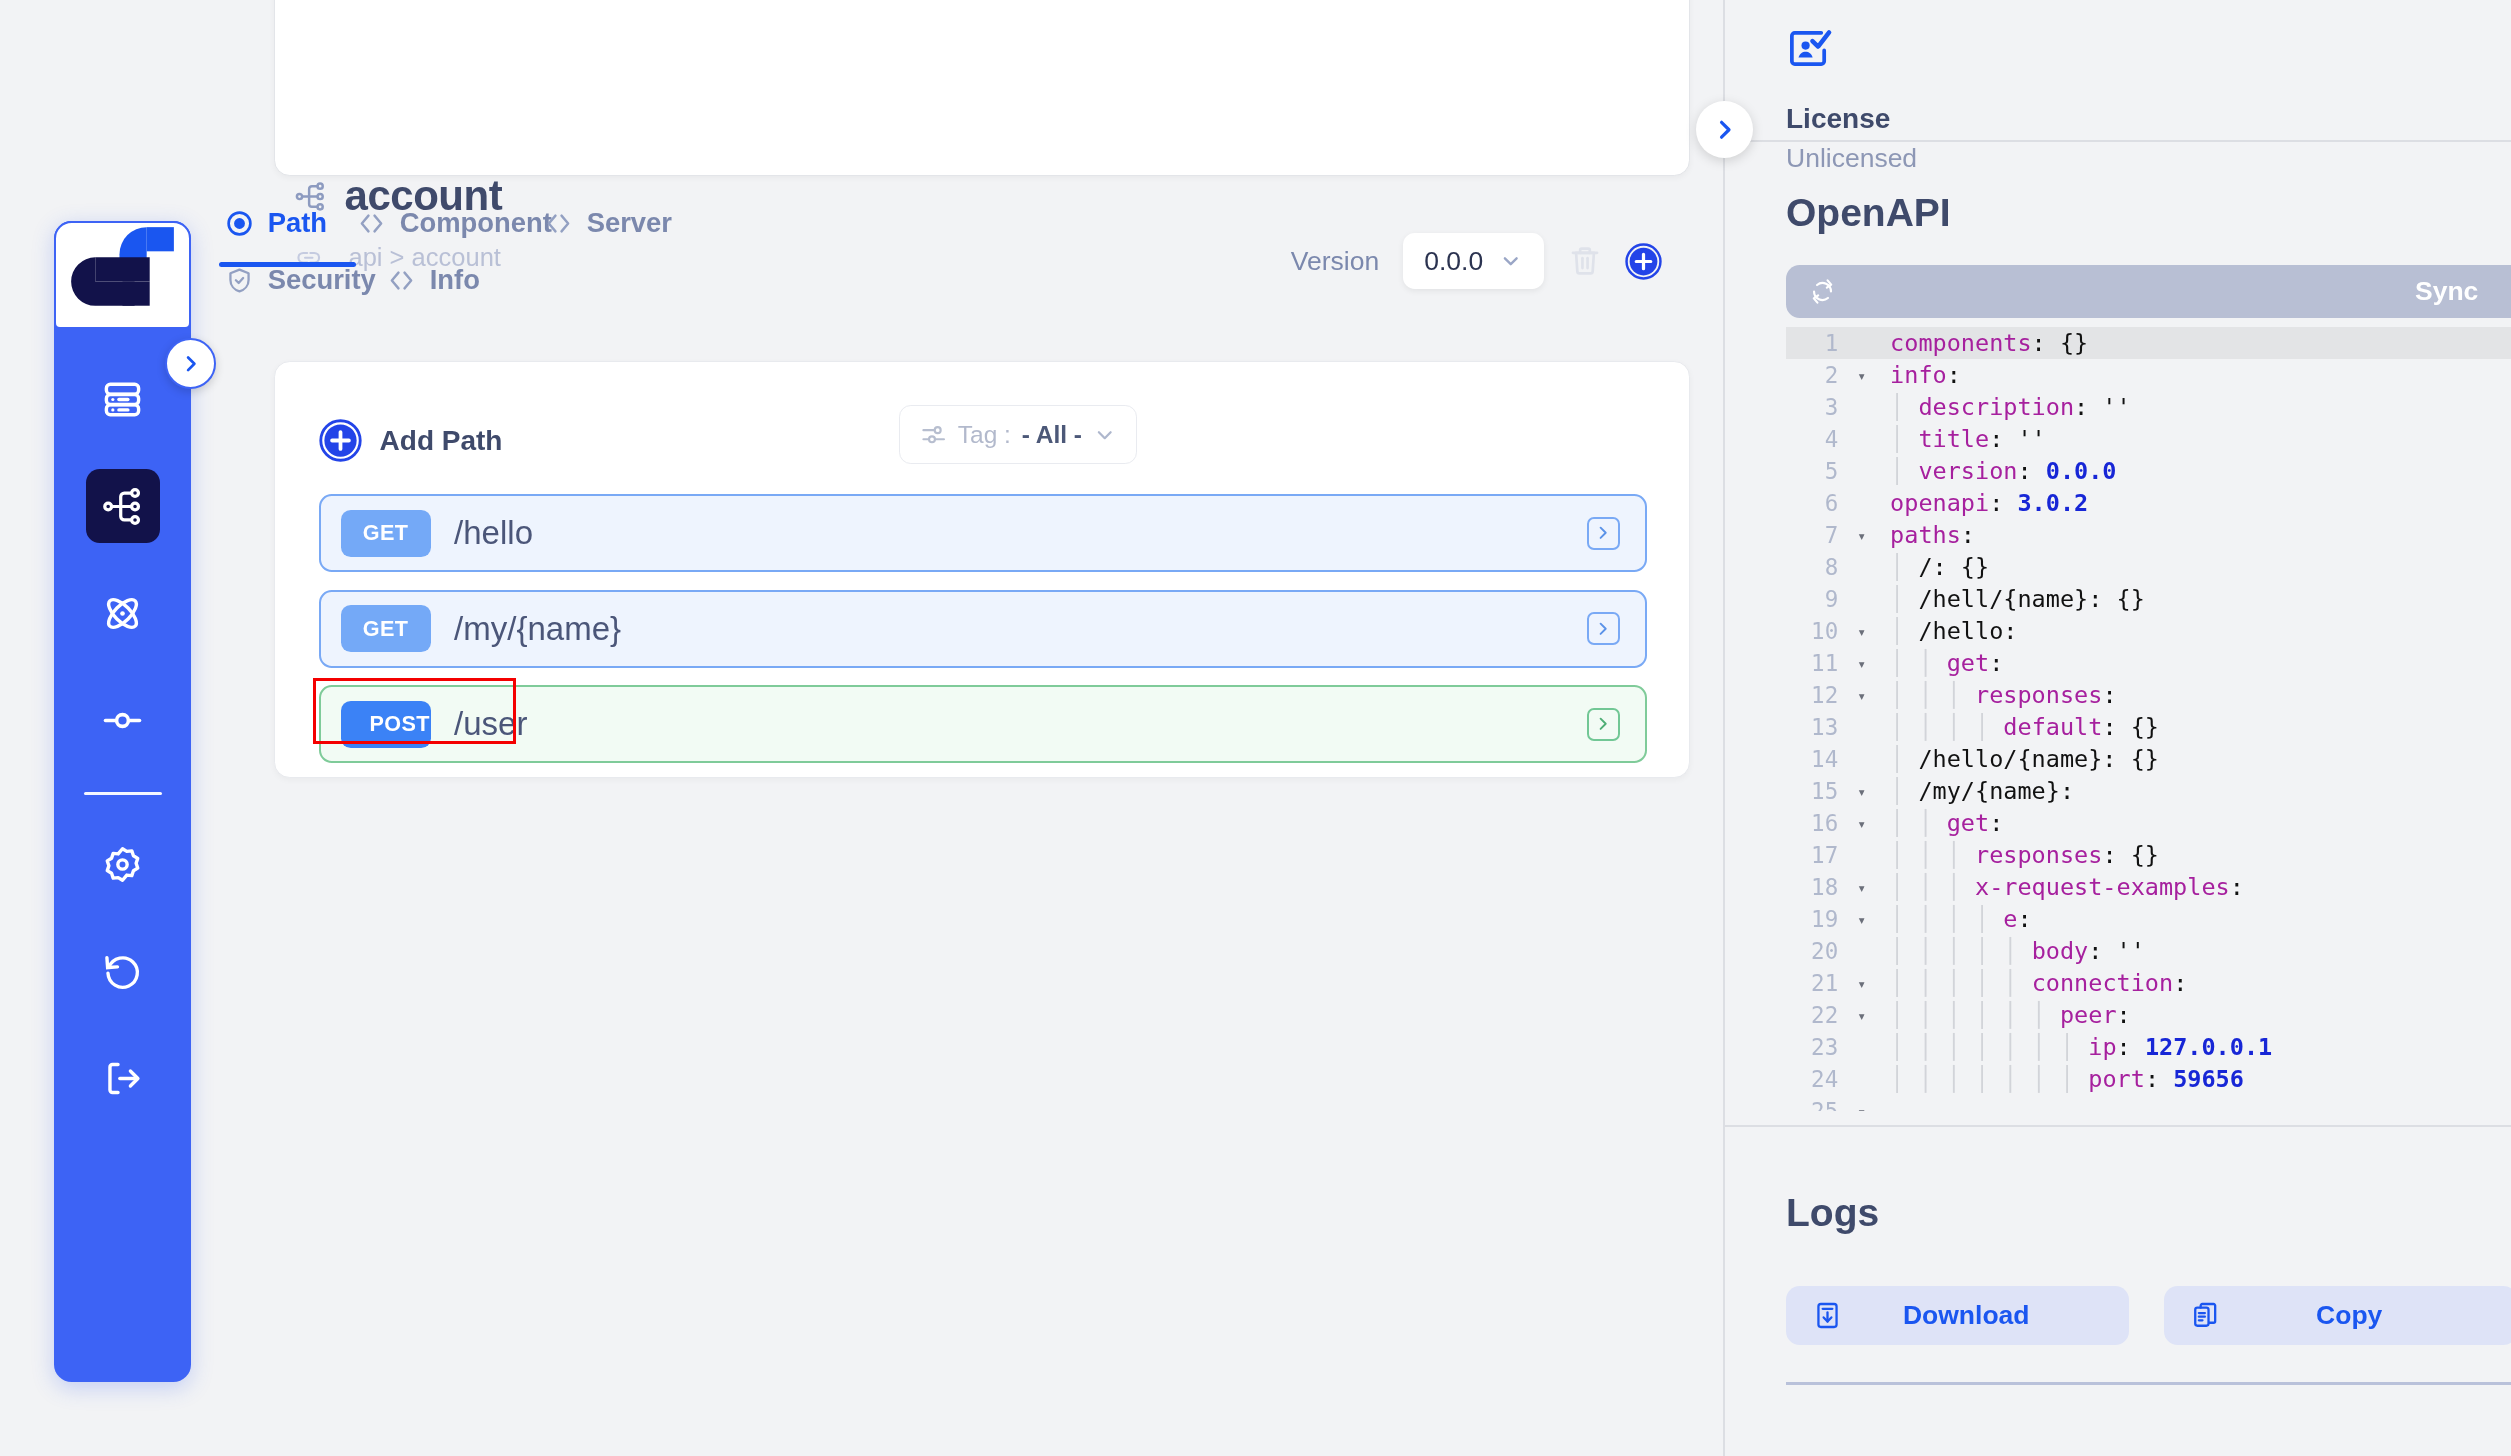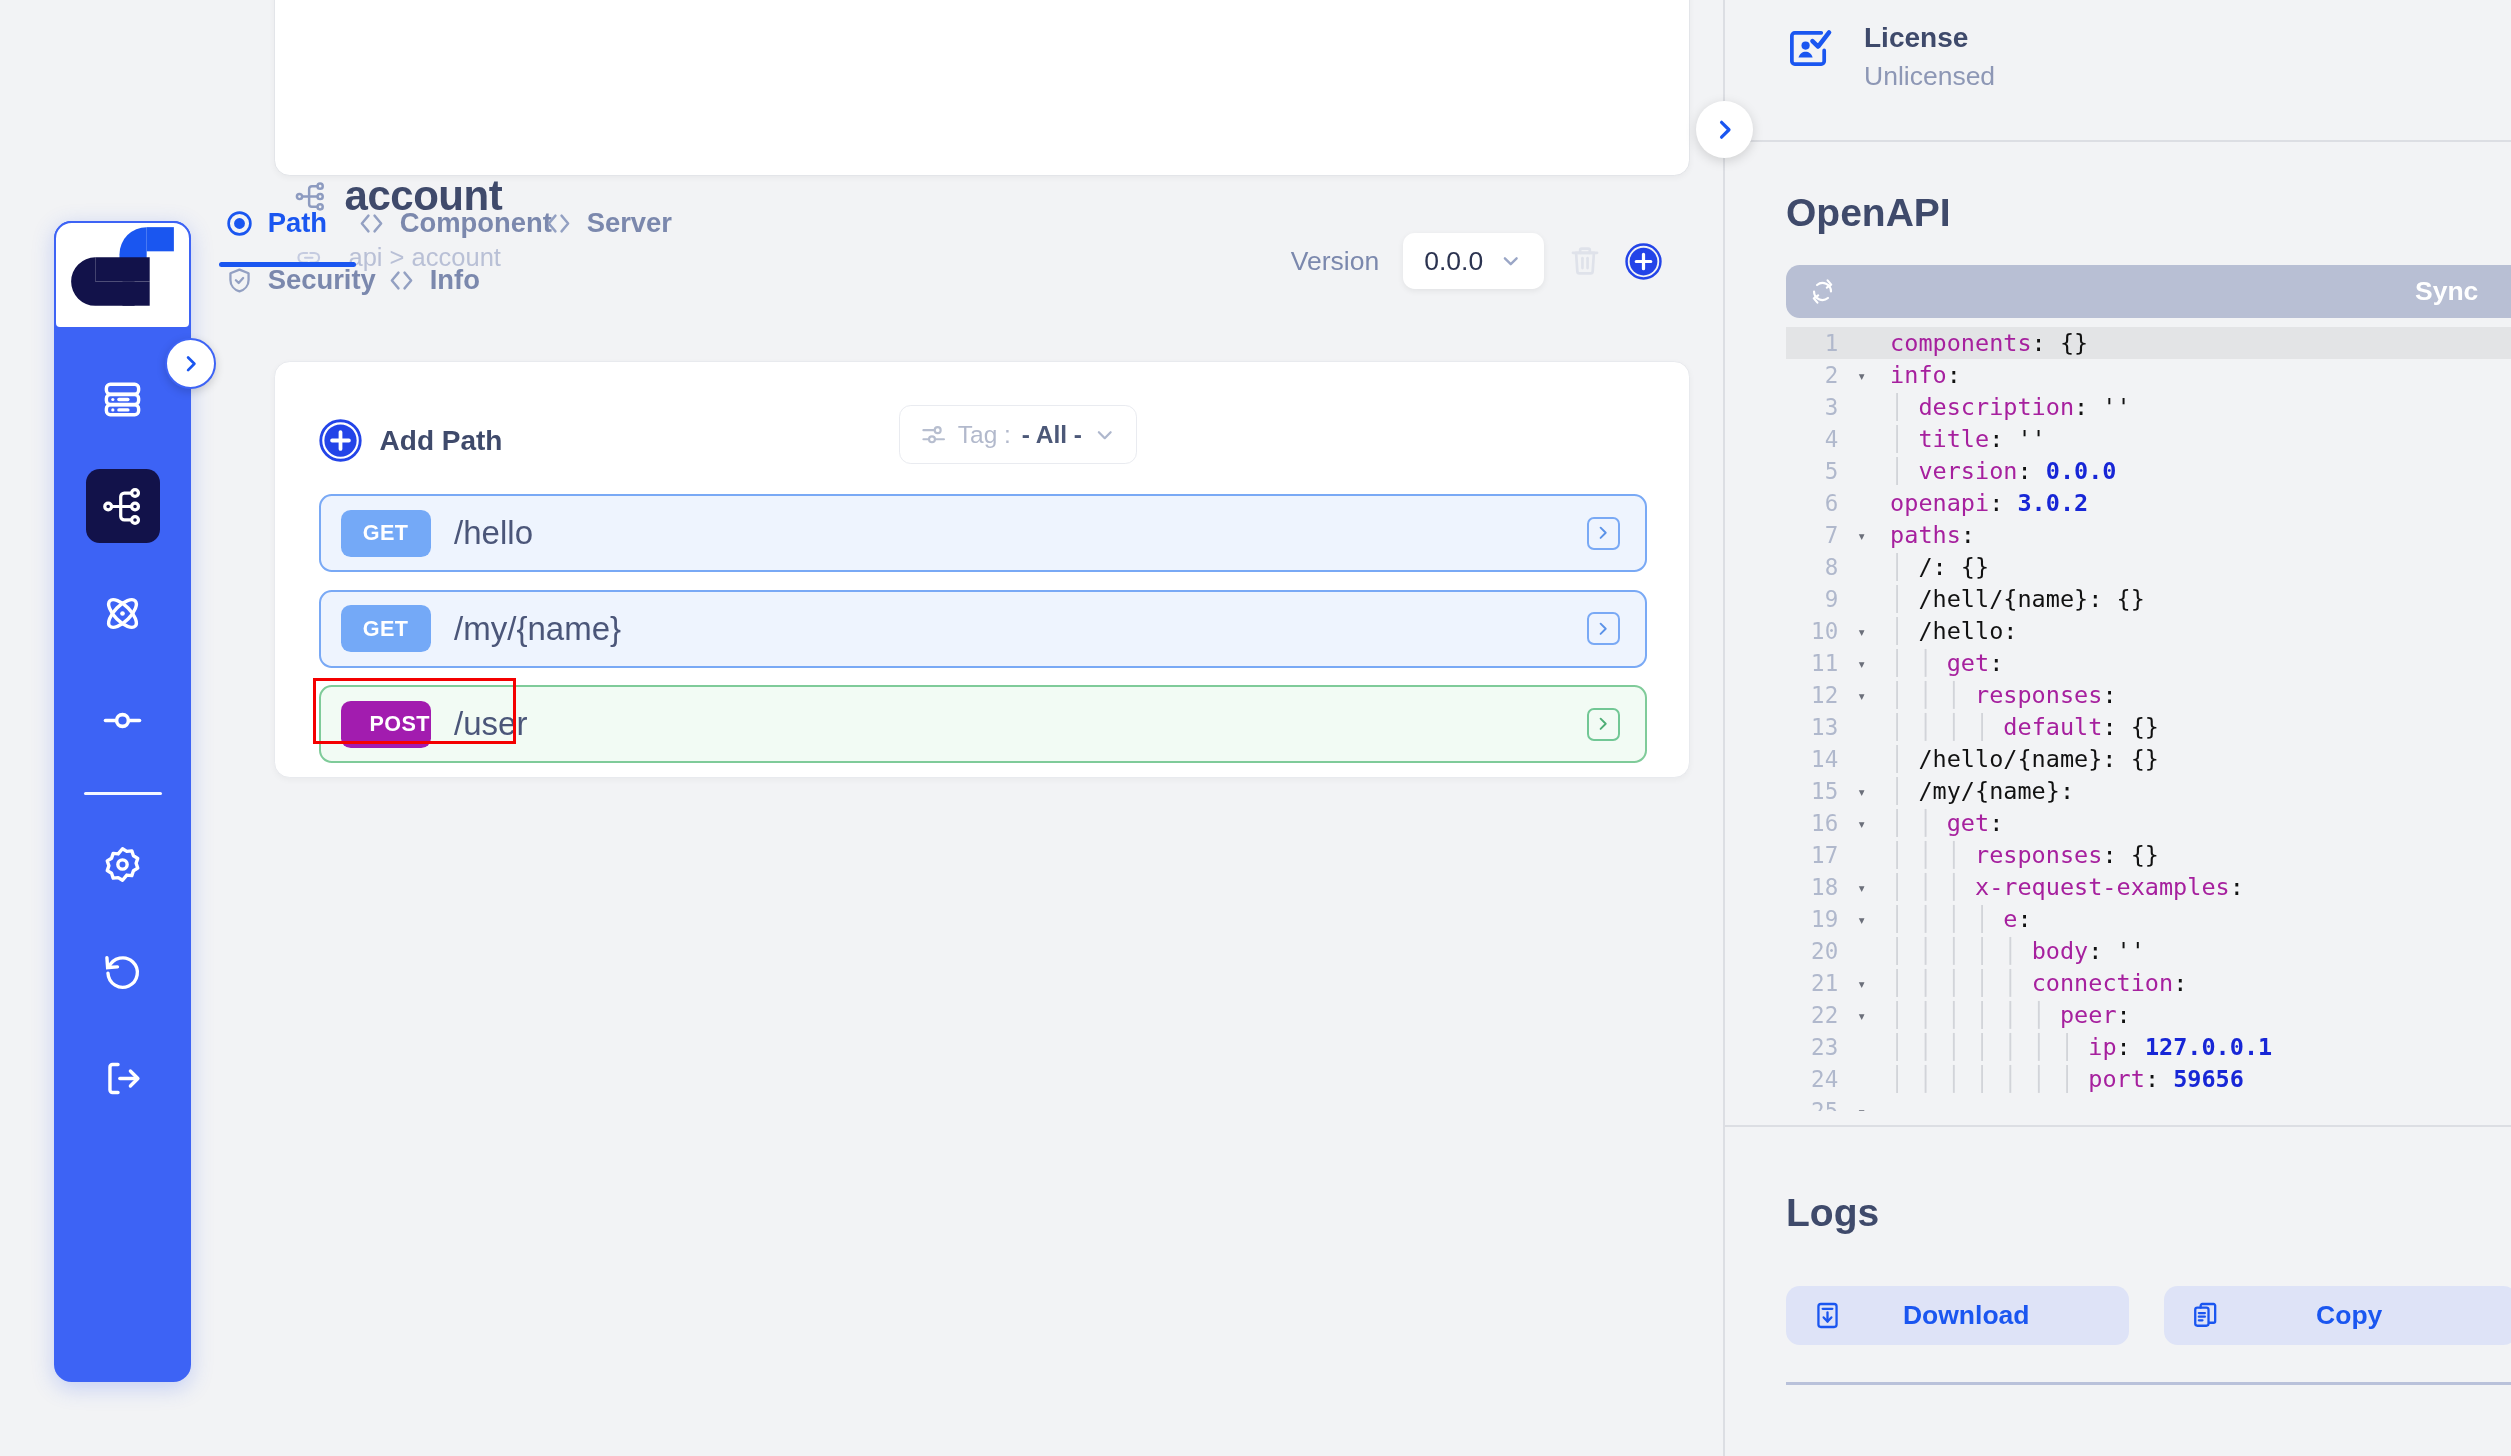--- a/index.html
+++ b/index.html
@@ -175,21 +175,21 @@
     position: relative; cursor: pointer;
   }
   .path-row.get { background: #eef4fe; border: 2.5px solid #79a9f5; }
   .path-row.post { background: #f2fbf4; border: 2.5px solid #7fcb99; }
   .method {
     width: 90px; height: 47px; border-radius: 9.8px;
     display: flex; align-items: center; justify-content: center;
     color: #ffffff; font-size: 21.6px; font-weight: bold; letter-spacing: 0.4px;
   }
   .method.get { background: #74a9f7; }
-  .method.post { background: #a21caf; padding-left: 28px; }
+  .method.post { background: #3b82f6; padding-left: 28px; }
   .path-name {
     margin-left: 23.5px; font-size: 33px; color: #4b5679; font-weight: 500;
   }
   .row-chev {
     position: absolute; right: 25.5px;
     width: 33px; height: 33px; border-radius: 6.9px;
     display: flex; align-items: center; justify-content: center;
   }
   .path-row.get .row-chev { border: 2px solid #79a9f5; color: #5a92e8; }
   .path-row.post .row-chev { border: 2px solid #72c795; color: #4fae75; }
@@ -202,21 +202,21 @@
 
   
   .right-panel {
     position: absolute; left: 1723px; top: 0;
     width: 788px; height: 1457px;
     background: #f2f3f5;
     border-left: 2px solid #dcdee3;
   }
   .license-block {
     position: absolute; left: 61px; top: 21.6px;
-    display: flex; align-items: flex-start; gap: 31px;
+    display: flex; align-items: flex-start; gap: 31px; flex-direction: column;
   }
   .license-block .lic-icon { color: #1a56f0; display: flex; margin-top: 3.9px; }
   .license-block .lic-icon svg { width: 47px; height: 47px; }
   .license-title { font-size: 28px; font-weight: bold; color: #3f4a6b; }
   .license-value { font-size: 26.5px; color: #8d97b5; margin-top: 7.8px; }
   .panel-sep {
     position: absolute; left: 0; width: 788px; height: 2px; background: #dcdee3;
   }
   .openapi-title {
     position: absolute; left: 61px; top: 191px;

